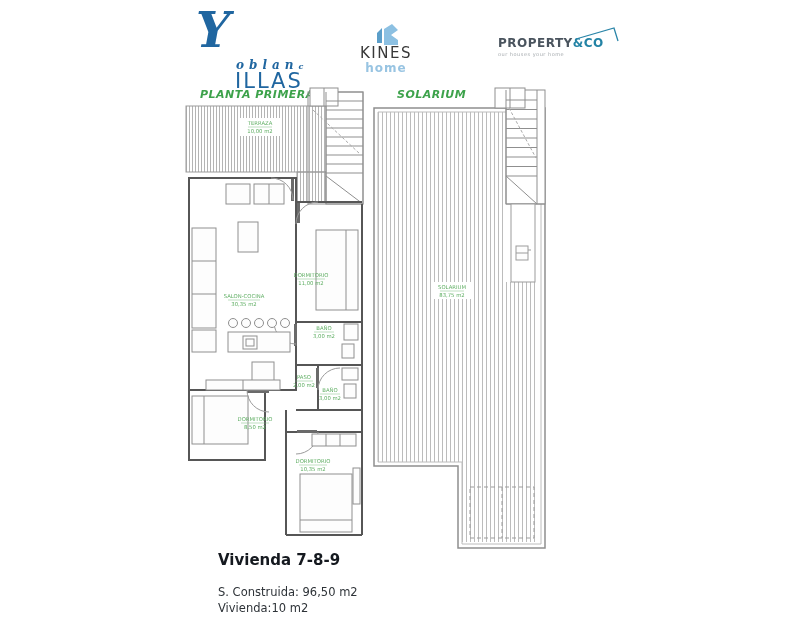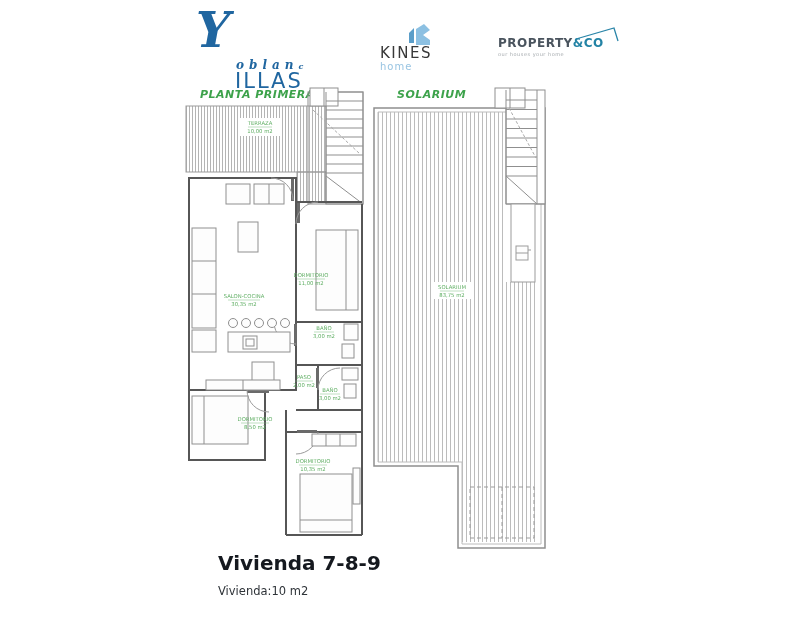--- a/index.html
+++ b/index.html
@@ -9,24 +9,24 @@
   
   .logo-villas{position:absolute;left:196px;top:14px;width:140px;height:62px;color:#2066a0;}
   .villas-glyph{position:absolute;left:0;top:-8px;font-family:"DejaVu Serif",serif;
                 font-style:italic;font-size:48px;font-weight:bold;line-height:1;}
   .villas-name{position:absolute;left:39px;top:16px;font-size:21px;letter-spacing:2px;
                font-weight:400;margin-top:39px;}
   .villas-sub{position:absolute;left:40px;top:44px;font-family:"DejaVu Serif",serif;
               font-style:italic;font-weight:bold;font-size:12px;letter-spacing:5px;}
   .villas-sub-small{font-size:8px;letter-spacing:0;}
 
-  .logo-kines{position:absolute;left:380px;top:24px;width:76px;text-align:left;}
+  .logo-kines{position:absolute;left:348px;top:24px;width:76px;text-align:center;}
   .kines-icon{display:block;margin:0 auto;}
   .kines-name{font-size:15px;letter-spacing:1.5px;color:#383838;font-weight:500;margin-top:-2px;}
-  .kines-sub{font-size:10px;color:#98c4e2;letter-spacing:1px;margin-top:-1px;}
+  .kines-sub{font-size:12px;color:#98c4e2;letter-spacing:1px;margin-top:-1px;font-weight:bold;}
 
   .logo-property{position:absolute;left:498px;top:36px;width:120px;}
   .property-roof{position:absolute;right:-8px;top:-10px;}
   .property-line{font-size:12px;font-weight:bold;letter-spacing:0.5px;white-space:nowrap;}
   .property-name{color:#4a545e;}
   .property-suffix{color:#2383a5;}
   .property-tag{font-size:5px;color:#a5aaae;letter-spacing:0.5px;margin-top:1px;}
 
   
   .plan-title{position:absolute;font-size:11px;font-weight:bold;font-style:italic;
@@ -41,21 +41,21 @@
   #hatch-terraza-main{left:186px;top:106px;width:140px;height:66px;}
   #hatch-terraza-ext{left:297px;top:172px;width:29px;height:30px;}
   #hatch-sol-a{left:378px;top:112px;width:128px;height:350px;}
   #hatch-sol-b{left:506px;top:282px;width:31px;height:260px;}
   #hatch-sol-c{left:462px;top:462px;width:44px;height:80px;}
 
   .plan-svg{position:absolute;left:0;top:0;z-index:2;}
 
   
   .summary{position:absolute;left:218px;top:551px;z-index:3;}
-  .summary-title{font-size:20px;font-weight:bold;color:#15191f;margin-bottom:8px;}
+  .summary-title{font-size:15px;font-weight:bold;color:#15191f;margin-bottom:15px;}
   .summary-line{font-size:11.5px;color:#2e3338;line-height:16px;}
 
   
   .room-name,.room-area{font-family:"DejaVu Sans",sans-serif;font-size:5.3px;fill:#5fae63;}
 </style>
 </head>
 <body>
 
 <div class="canvas">
 
@@ -262,16 +262,17 @@
         <rect x="431" y="282" width="42" height="17" fill="#ffffff" stroke="none"></rect>
         <text class="room-name" x="452" y="289">SOLARIUM</text>
         <line x1="440" y1="291" x2="464" y2="291" stroke="#7cbd80" stroke-width="0.5"></line>
         <text class="room-area" x="452" y="297">83,75 m2</text>
       </g>
     </g>
   </svg>
 
   <div class="summary">
     <div class="summary-title">Vivienda 7-8-9</div>
+    <div class="summary-line">S. Construida: 96,50 m2</div>
     <div class="summary-line">Vivienda:10 m2</div>
   </div>
 
 </div>
 
 </body></html>

